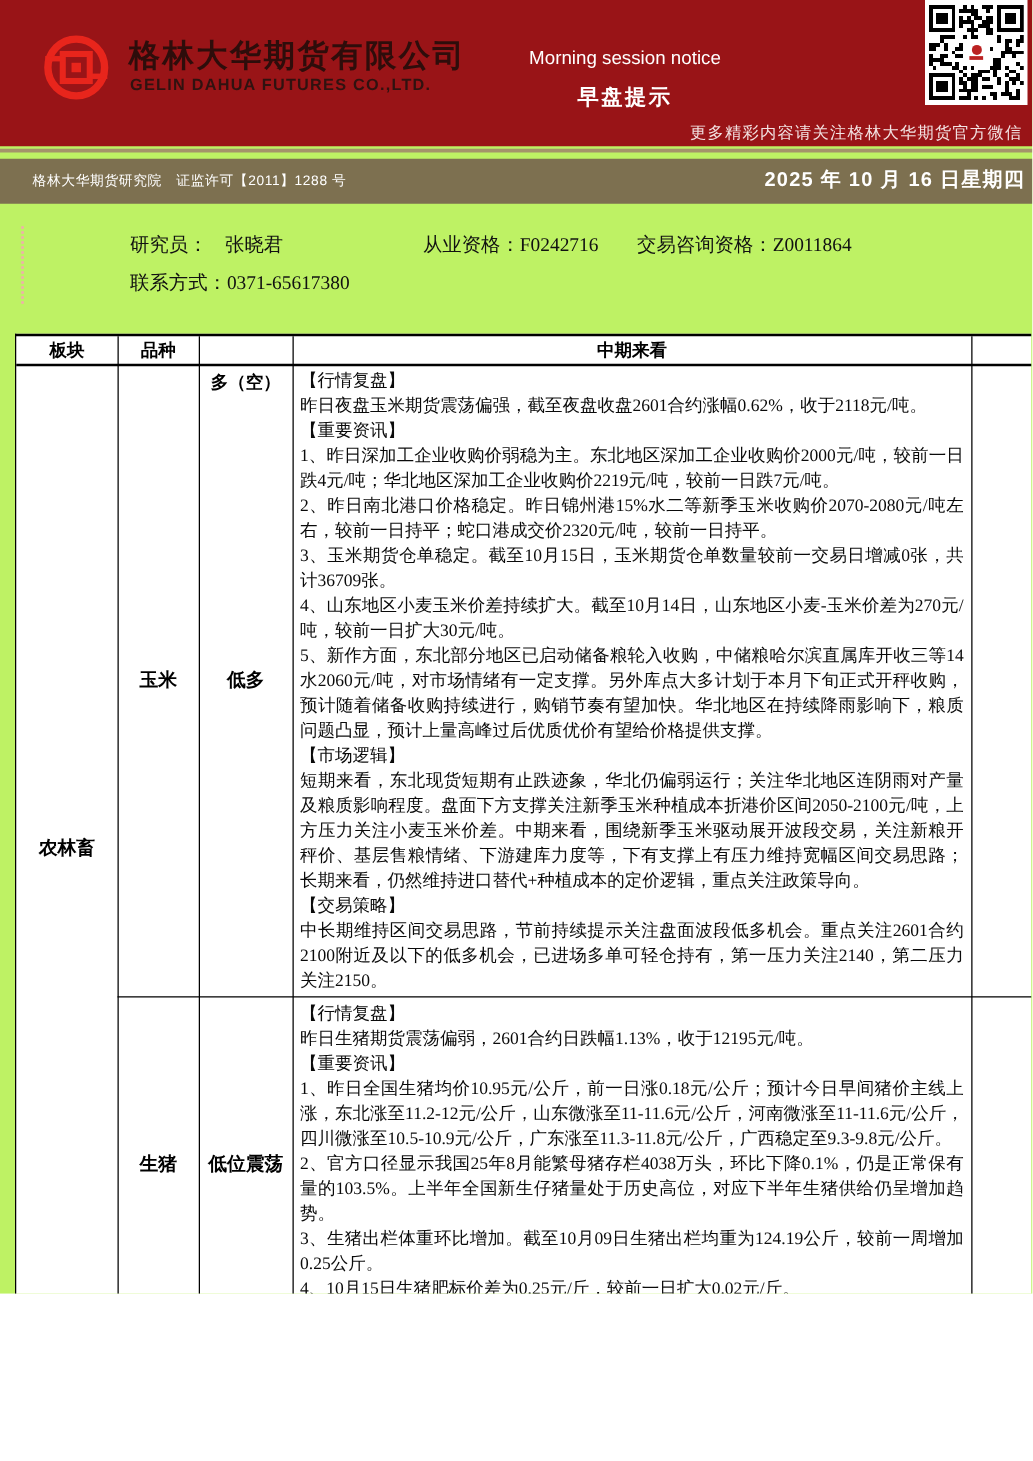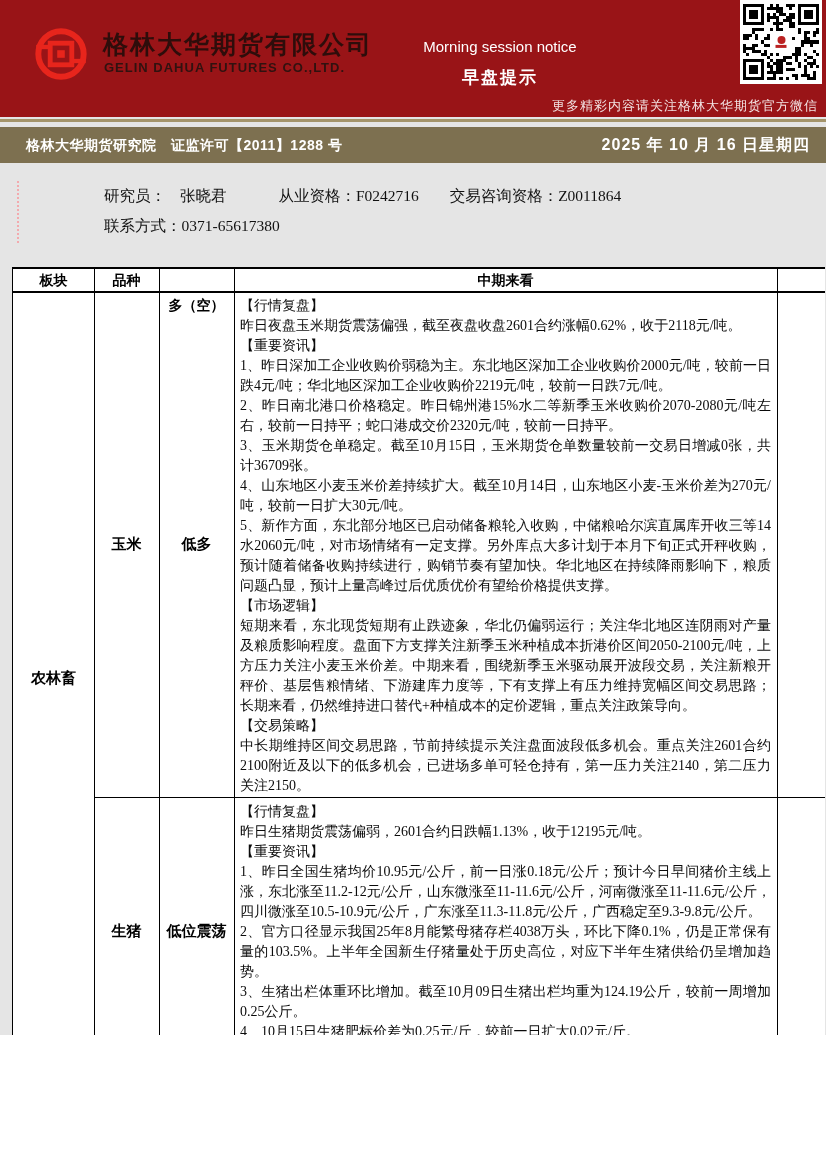--- a/index.html
+++ b/index.html
@@ -1,17 +1,17 @@
 <!DOCTYPE html>
 <html><head>
 <meta charset="utf-8">
 <style>
   html,body{margin:0;padding:0;background:#ffffff;}
   .page{
-    position:relative;width:826px;height:1035px;background:#e5e5e5;overflow:hidden;
+    position:relative;width:826px;height:1035px;background:#bef264;overflow:hidden;
     font-family:"Liberation Serif","DejaVu Serif",serif;color:#111;
   }
   
   .banner{position:absolute;left:0;top:0;width:826px;height:117px;background:#991417;}
   .banner-edge{position:absolute;left:0;top:119px;width:826px;height:3px;background:#a4946a;}
   .logo-box{position:absolute;left:34px;top:27px;width:54px;height:54px;}
   .company-cn{
     position:absolute;left:103px;top:28px;width:330px;
     font-family:"Liberation Sans","DejaVu Sans",sans-serif;
     font-size:25px;font-weight:bold;letter-spacing:2px;color:#2e0d0b;white-space:nowrap;
@@ -43,31 +43,31 @@
   }
   .qr-center-logo .dot{width:8px;height:8px;border-radius:50%;background:#b22;}
   .qr-center-logo .cap{width:11px;height:3px;background:#b22;margin-top:1px;}
   
   .subbar{
     position:absolute;left:0;top:127px;width:826px;height:36px;background:#7d7050;
     font-family:"Liberation Sans","DejaVu Sans",sans-serif;color:#ffffff;
   }
   .subbar .institute{
     position:absolute;left:26px;top:0;height:36px;line-height:36px;
-    font-size:14px;font-weight:bold;letter-spacing:0.5px;white-space:nowrap;
+    font-size:11px;font-weight:normal;letter-spacing:0.5px;white-space:nowrap;
   }
   .subbar .date{
-    position:absolute;right:16px;top:0;height:36px;line-height:36px;
+    position:absolute;right:6px;top:0;height:36px;line-height:36px;
     font-size:16px;font-weight:bold;letter-spacing:1px;white-space:nowrap;
   }
   
   .rev-mark{position:absolute;left:17px;top:181px;height:62px;border-left:2px dotted #f3aaae;}
   .info-line1{position:absolute;left:104px;top:186px;width:700px;font-size:15.5px;white-space:nowrap;}
   .info-line2{position:absolute;left:104px;top:216px;width:700px;font-size:15.5px;white-space:nowrap;}
-  .info-line1 .seg1{margin-right:48px;}
+  .info-line1 .seg1{margin-right:108px;}
   .info-line1 .seg2{margin-right:27px;}
   .info-gap{display:inline-block;width:14px;}
   
   .table-wrap{
     position:absolute;left:12px;top:267px;width:812px;height:796px;
     border-top:2px solid #000;border-bottom:2px solid #f9a8d4;border-left:1px solid #000;
     box-sizing:content-box;background:#fff;
   }
   .vline{position:absolute;top:0;bottom:0;width:1px;background:#000;}
   .v1{left:81px;} .v2{left:146px;} .v3{left:221px;} .v4{left:764px;}

